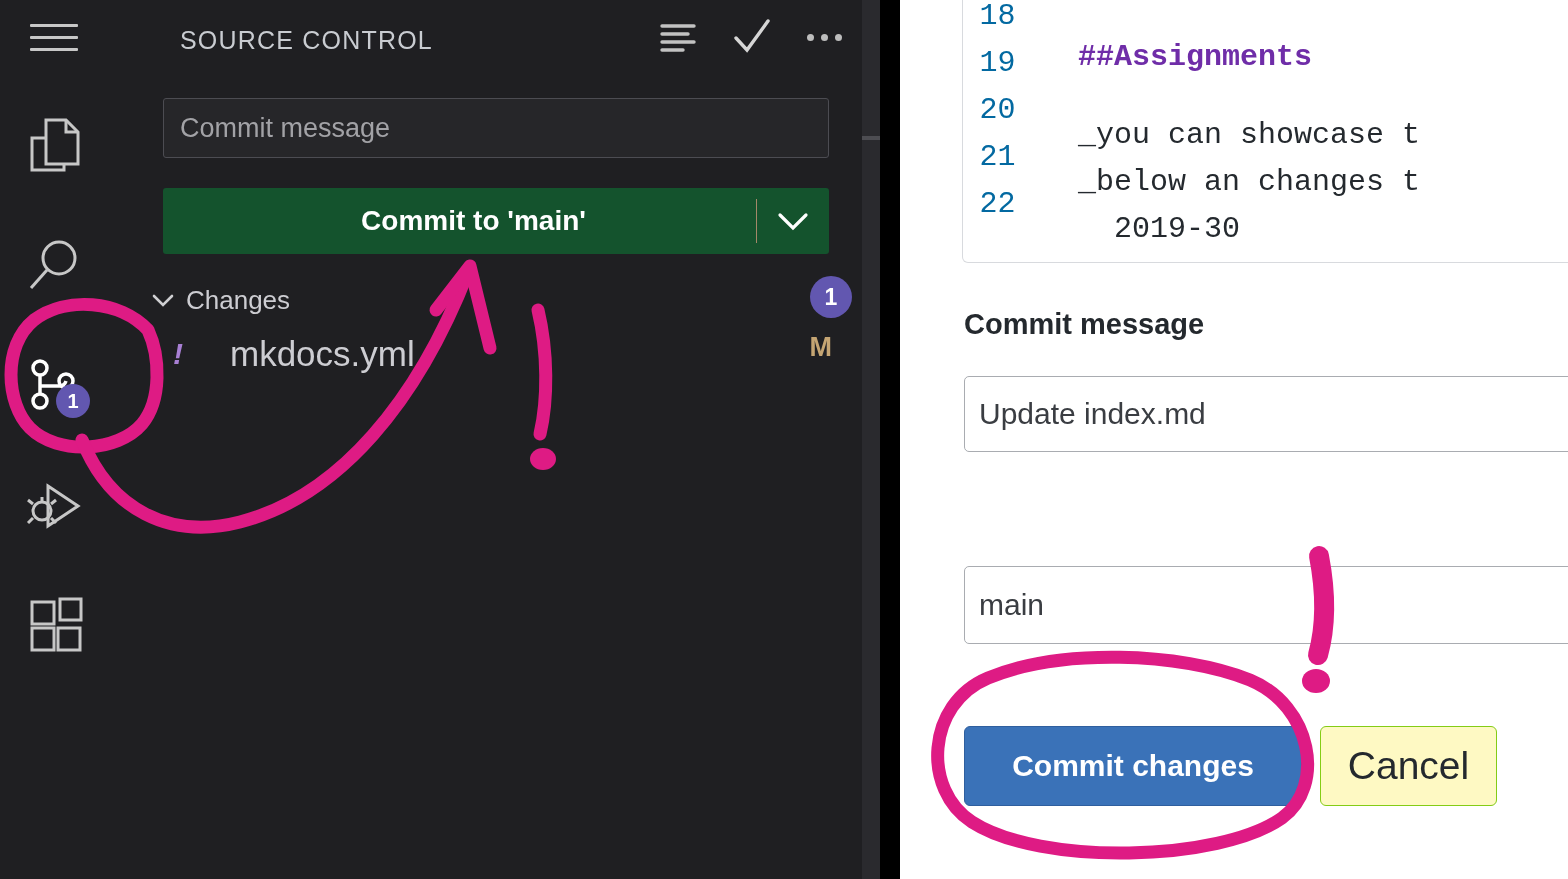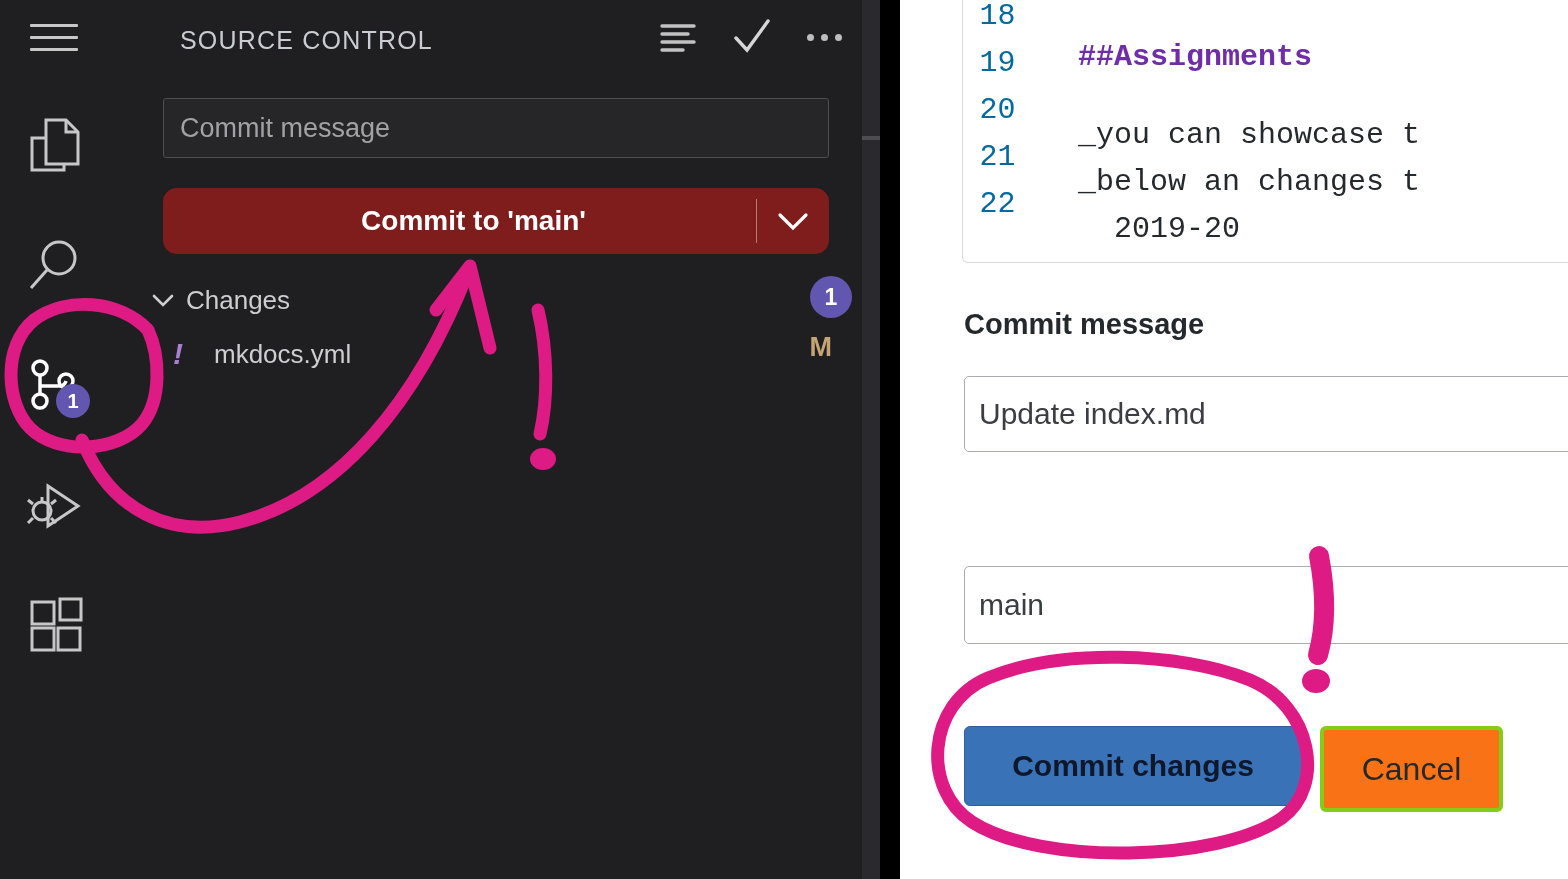--- a/index.html
+++ b/index.html
@@ -64,21 +64,21 @@
   .commit-msg-box{
     position:absolute;left:163px;top:98px;width:666px;height:60px;
     box-sizing:border-box;
     background:#262629;border:1px solid #4c4c52;border-radius:3px;
     display:flex;align-items:center;padding:0 16px;
   }
   .commit-msg-box span{font-size:27px;color:#a2a2a6;}
 
   .commit-btn{
     position:absolute;left:163px;top:188px;width:666px;height:66px;
-    background:#7f1d1d;border-radius:14px;display:flex;align-items:center;
+    background:#14532d;border-radius:3px;display:flex;align-items:center;
   }
   .commit-btn .label{
     flex:1;text-align:center;color:#ffffff;font-size:28px;font-weight:bold;
     padding-left:28px;
   }
   .commit-btn .divider{width:1px;height:44px;background:#d49a7d;opacity:.75;}
   .commit-btn .chev{
     width:72px;display:flex;align-items:center;justify-content:center;color:#fff;
   }
 
@@ -94,21 +94,21 @@
     display:flex;align-items:center;justify-content:center;font-weight:bold;
   }
 
   .file-row{
     position:absolute;left:150px;top:330px;width:700px;height:48px;
     display:flex;align-items:center;
   }
   .file-row .warn{
     color:#a87fd4;font-size:30px;font-weight:bold;font-style:italic;width:56px;text-align:center;
   }
-  .file-row .fname{font-size:26px;color:#cdcdd2;margin-left:8px;text-align:center;}
+  .file-row .fname{font-size:35px;color:#cdcdd2;margin-left:24px;text-align:center;}
   .file-status{
     position:absolute;right:48px;top:332px;font-size:27px;color:#c5a573;font-weight:bold;
   }
 
   
   .github{
     position:absolute;left:900px;top:0;width:668px;height:879px;background:#fff;
   }
   .code-box{
     position:absolute;left:62px;top:-30px;width:700px;height:292px;
@@ -138,27 +138,27 @@
   }
   .lbl-commit{left:64px;top:308px;}
   .inp-commit{left:64px;top:376px;width:660px;height:76px;}
   .lbl-branch{left:64px;top:500px;}
   .inp-branch{left:64px;top:566px;width:660px;height:78px;}
 
   .btn-commit{
     position:absolute;left:64px;top:726px;width:336px;height:78px;
     background:#3a72b8;border:1px solid #2f5f9e;border-radius:6px;
     display:flex;align-items:center;justify-content:center;
-    color:#0f172a;font-size:30px;font-weight:bold;
+    color:#ffffff;font-size:30px;font-weight:bold;
   }
   .btn-cancel{
     position:absolute;left:420px;top:726px;width:175px;height:78px;
-    background:#f97316;border:4px solid #84cc16;border-radius:6px;
+    background:#fef9c3;border:1px solid #84cc16;border-radius:6px;
     display:flex;align-items:center;justify-content:center;
-    color:#24292e;font-size:32px;
+    color:#24292e;font-size:39px;
   }
 
   
   .annot{position:absolute;left:0;top:0;width:1568px;height:879px;pointer-events:none;}
 </style>
 </head>
 <body>
 
 <div class="stage">
 
@@ -297,21 +297,21 @@
       <div class="code-line">
         <span class="ln">21</span>
         <span class="ct">_you can showcase t</span>
       </div>
       <div class="code-line">
         <span class="ln">22</span>
         <span class="ct">_below an changes t</span>
       </div>
       <div class="code-line">
         <span class="ln"></span>
-        <span class="ct">  2019-20</span>
+        <span class="ct">  2019-30</span>
       </div>
     </div>
 
     <div class="form-label lbl-commit">Commit message</div>
     <div class="form-input inp-commit">
       <span>Update index.md</span>
     </div>
 
     <div class="form-input inp-branch">
       <span>main</span>

